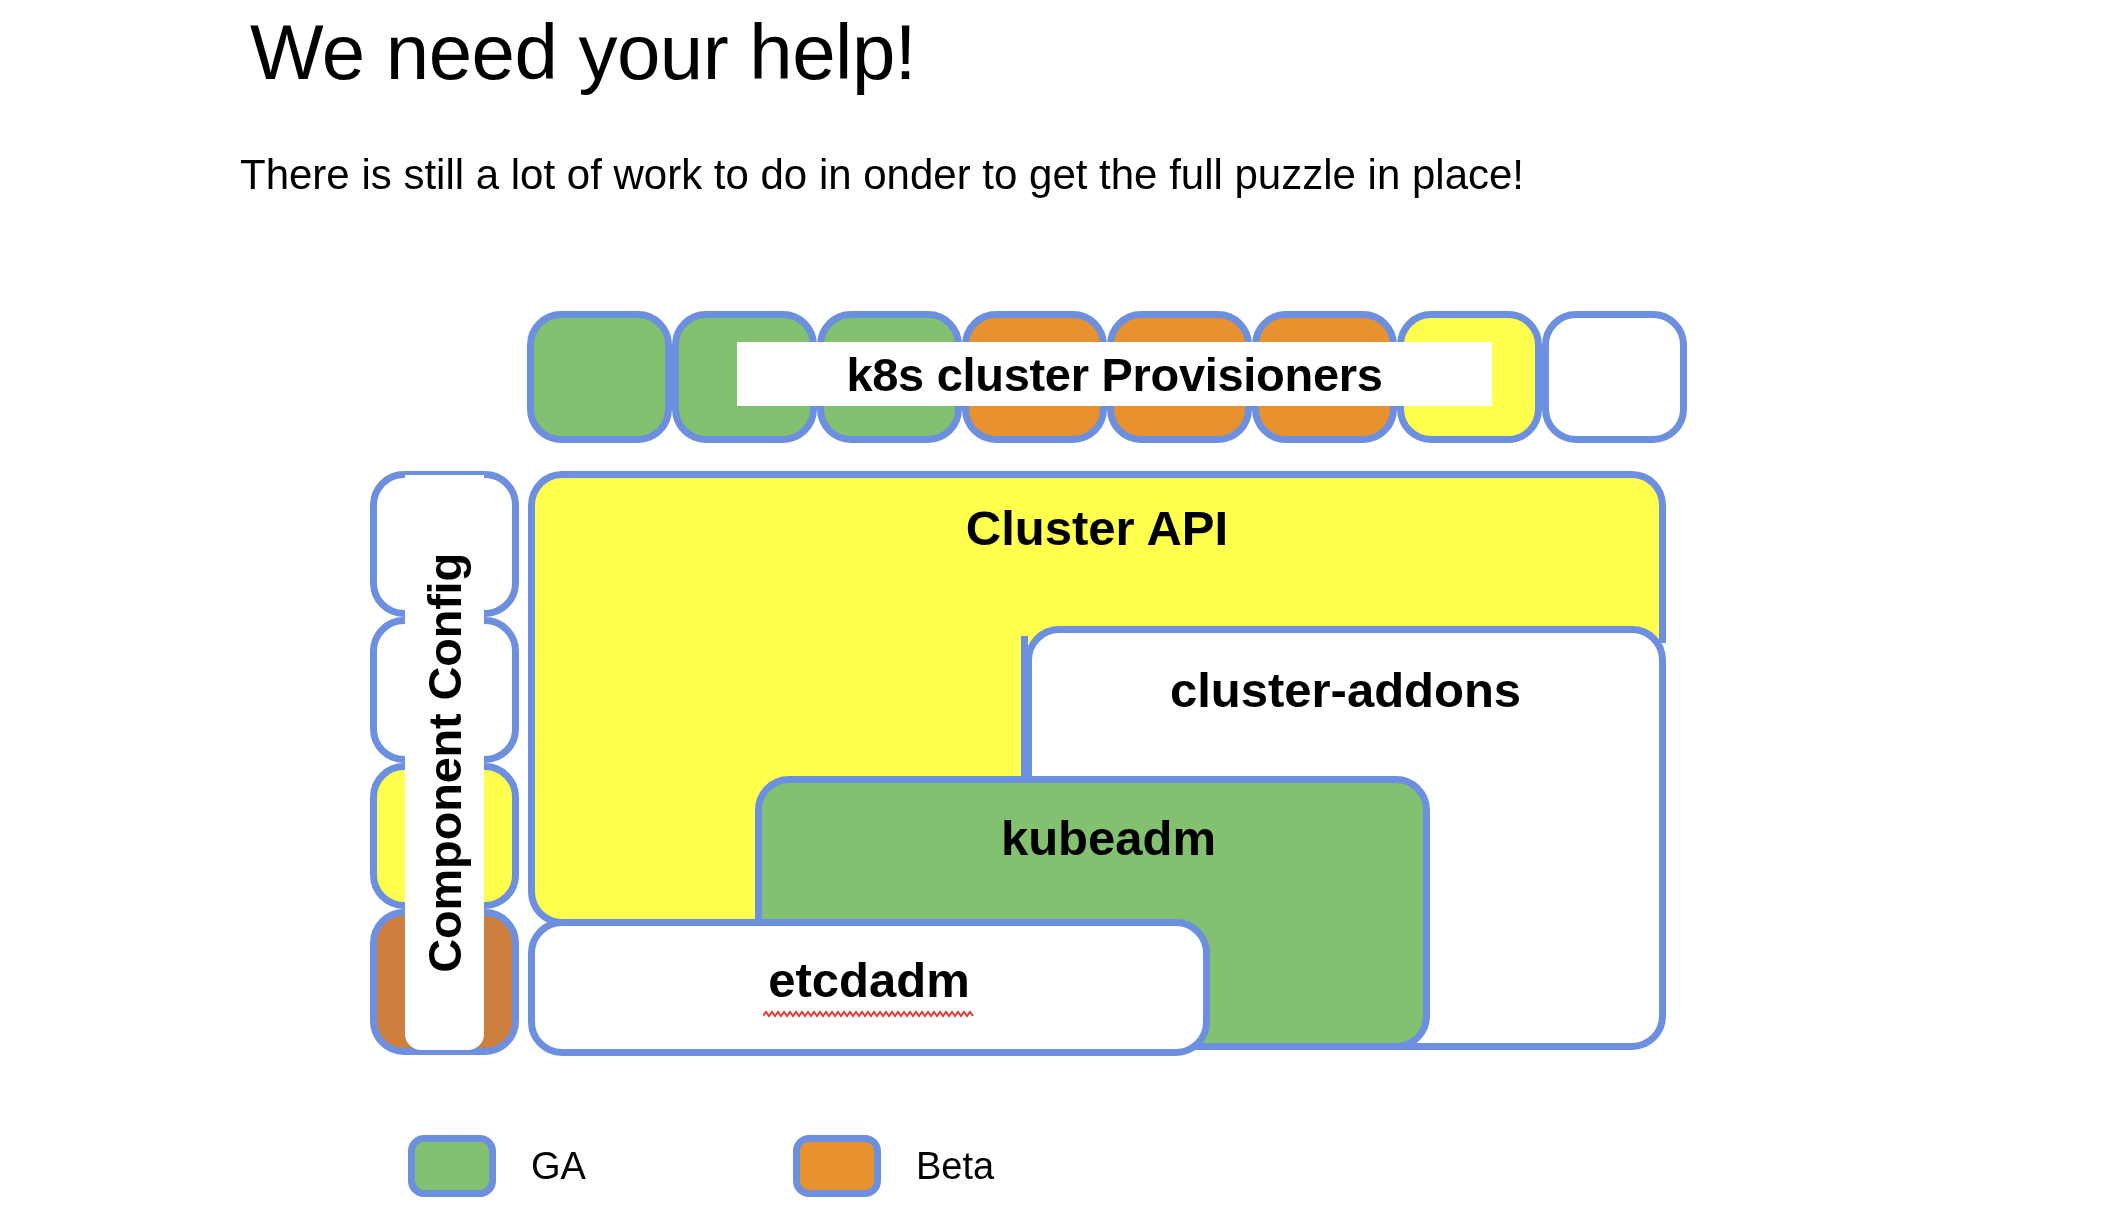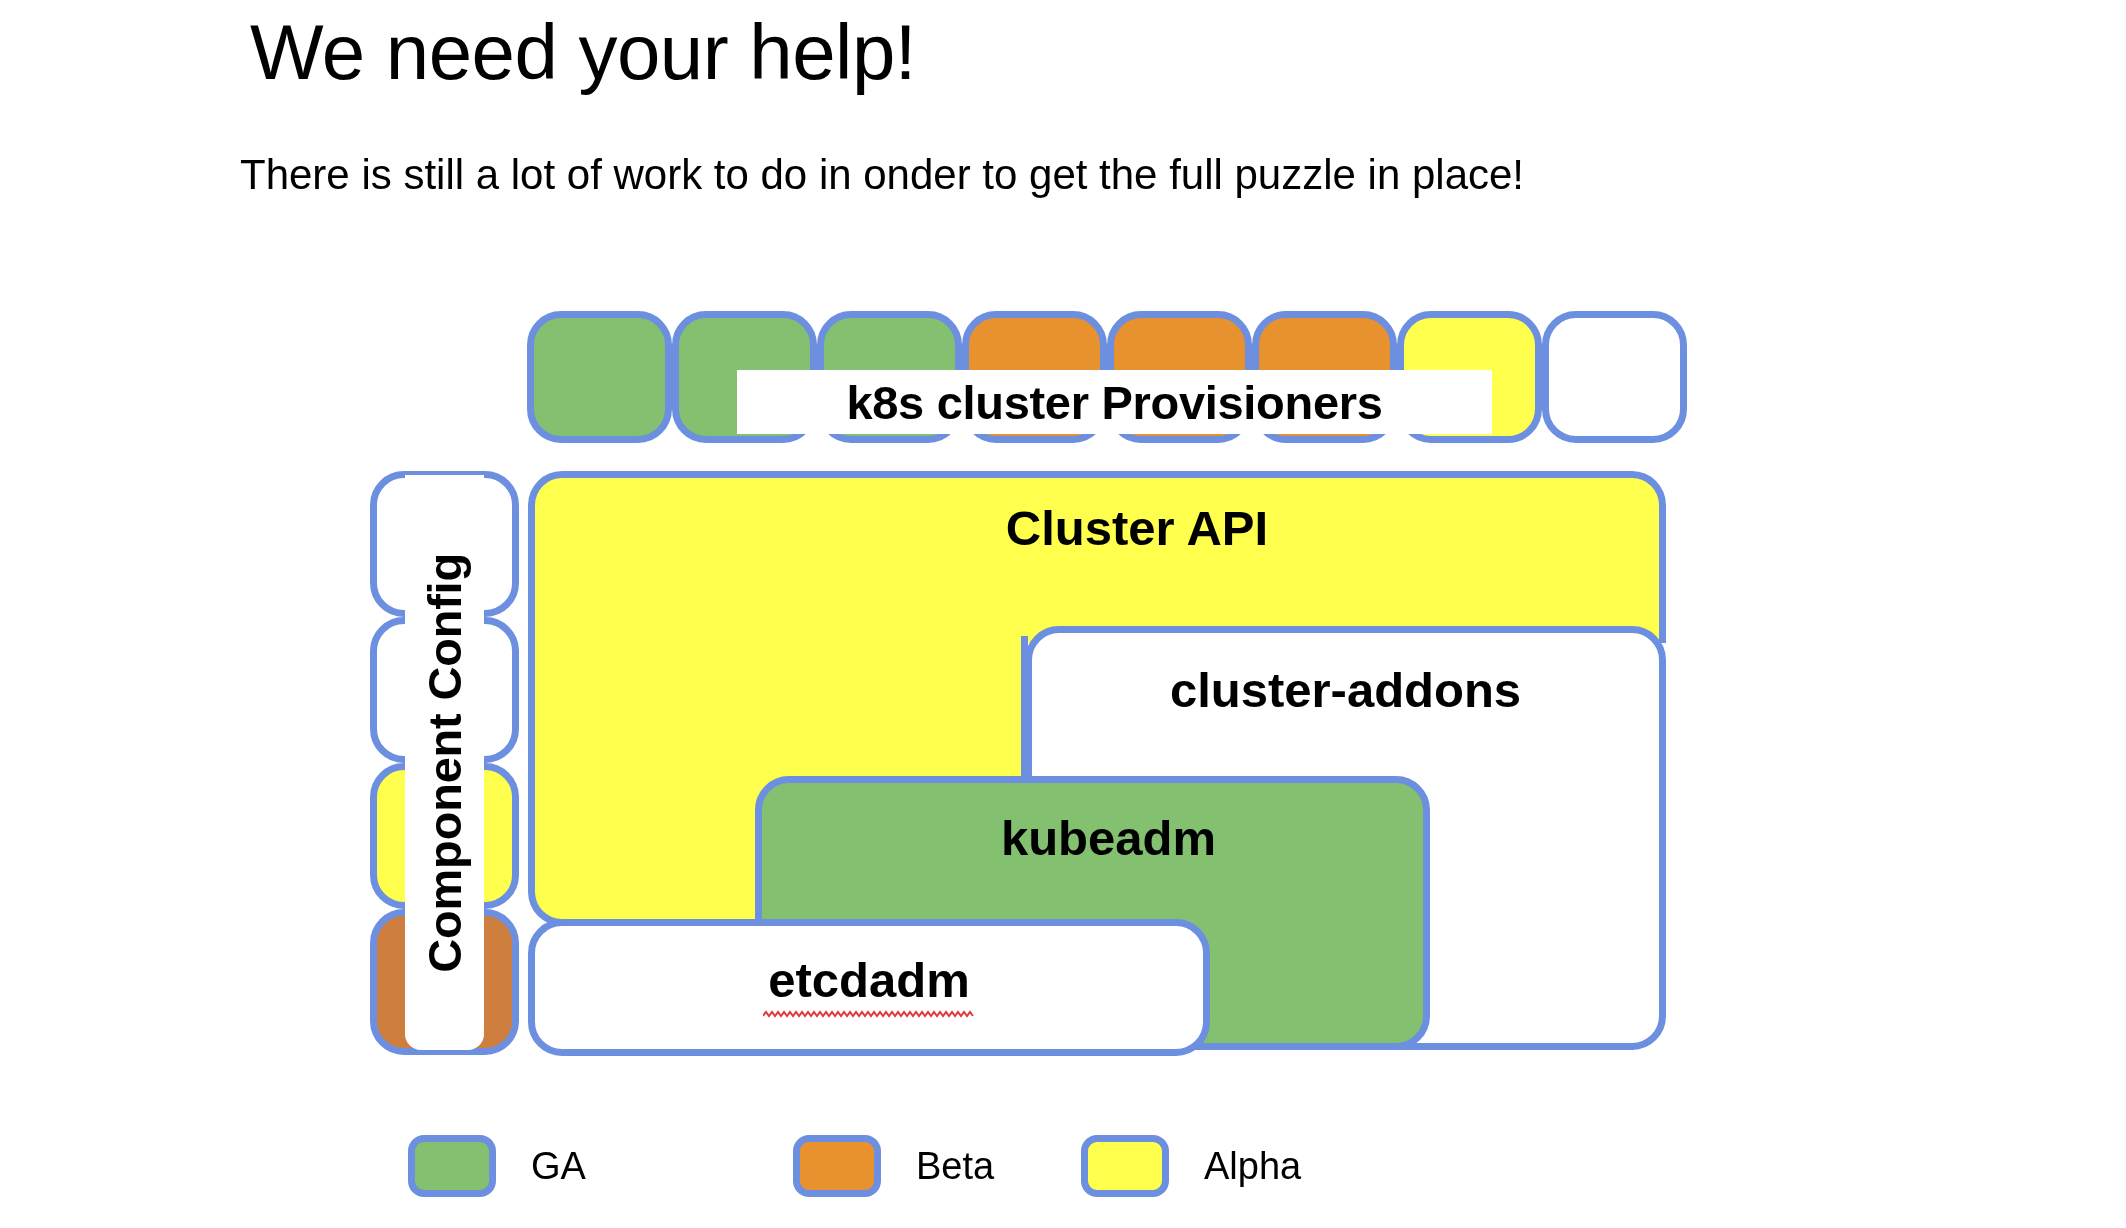--- a/index.html
+++ b/index.html
@@ -65,21 +65,20 @@
   #provisioners-banner {
     position: absolute;
     left: 737px;
     top: 342px;
     width: 755px;
     height: 64px;
     background: #ffffff;
     display: flex;
     align-items: center;
     justify-content: center;
-    margin-top: 28px;
   }
   #provisioners-banner .node-label {
     position: static;
     font-size: 47px;
     letter-spacing: -0.3px;
   }
 
   
   #component-config-strip {
     position: absolute;
@@ -102,21 +101,21 @@
   }
 
   
   .caption {
     position: absolute;
     font-weight: bold;
     white-space: nowrap;
     color: #000000;
     text-align: center;
   }
-  #cluster-api-caption  { left: 528px;  top: 500px;  width: 1138px; font-size: 49px; margin-left: 40px; }
+  #cluster-api-caption  { left: 528px;  top: 500px;  width: 1138px; font-size: 49px; }
   #cluster-addons-caption { left: 1025px; top: 662px; width: 641px;  font-size: 49px; }
   #kubeadm-caption      { left: 755px;  top: 810px;  width: 675px;  font-size: 49px; padding-left: 16px; }
   #etcdadm-caption      { left: 528px;  top: 952px;  width: 682px;  font-size: 49px; }
 
   
   #etcdadm-squiggle {
     position: absolute;
     left: 763px;
     top: 1010px;
     width: 212px;
@@ -219,19 +218,15 @@
   <div class="legend-item" id="legend-item-1">
     <span class="legend-swatch beta"></span>
     <span class="legend-text">Beta</span>
   </div>
 
   <div class="legend-item" id="legend-item-0">
     <span class="legend-swatch ga"></span>
     <span class="legend-text">GA</span>
   </div>
 
-  <div class="legend-item" id="legend-item-2">
-    <span class="legend-swatch alpha"></span>
-    <span class="legend-text">Alpha</span>
-  </div>
 
 
 </div>
 
 </body></html>

